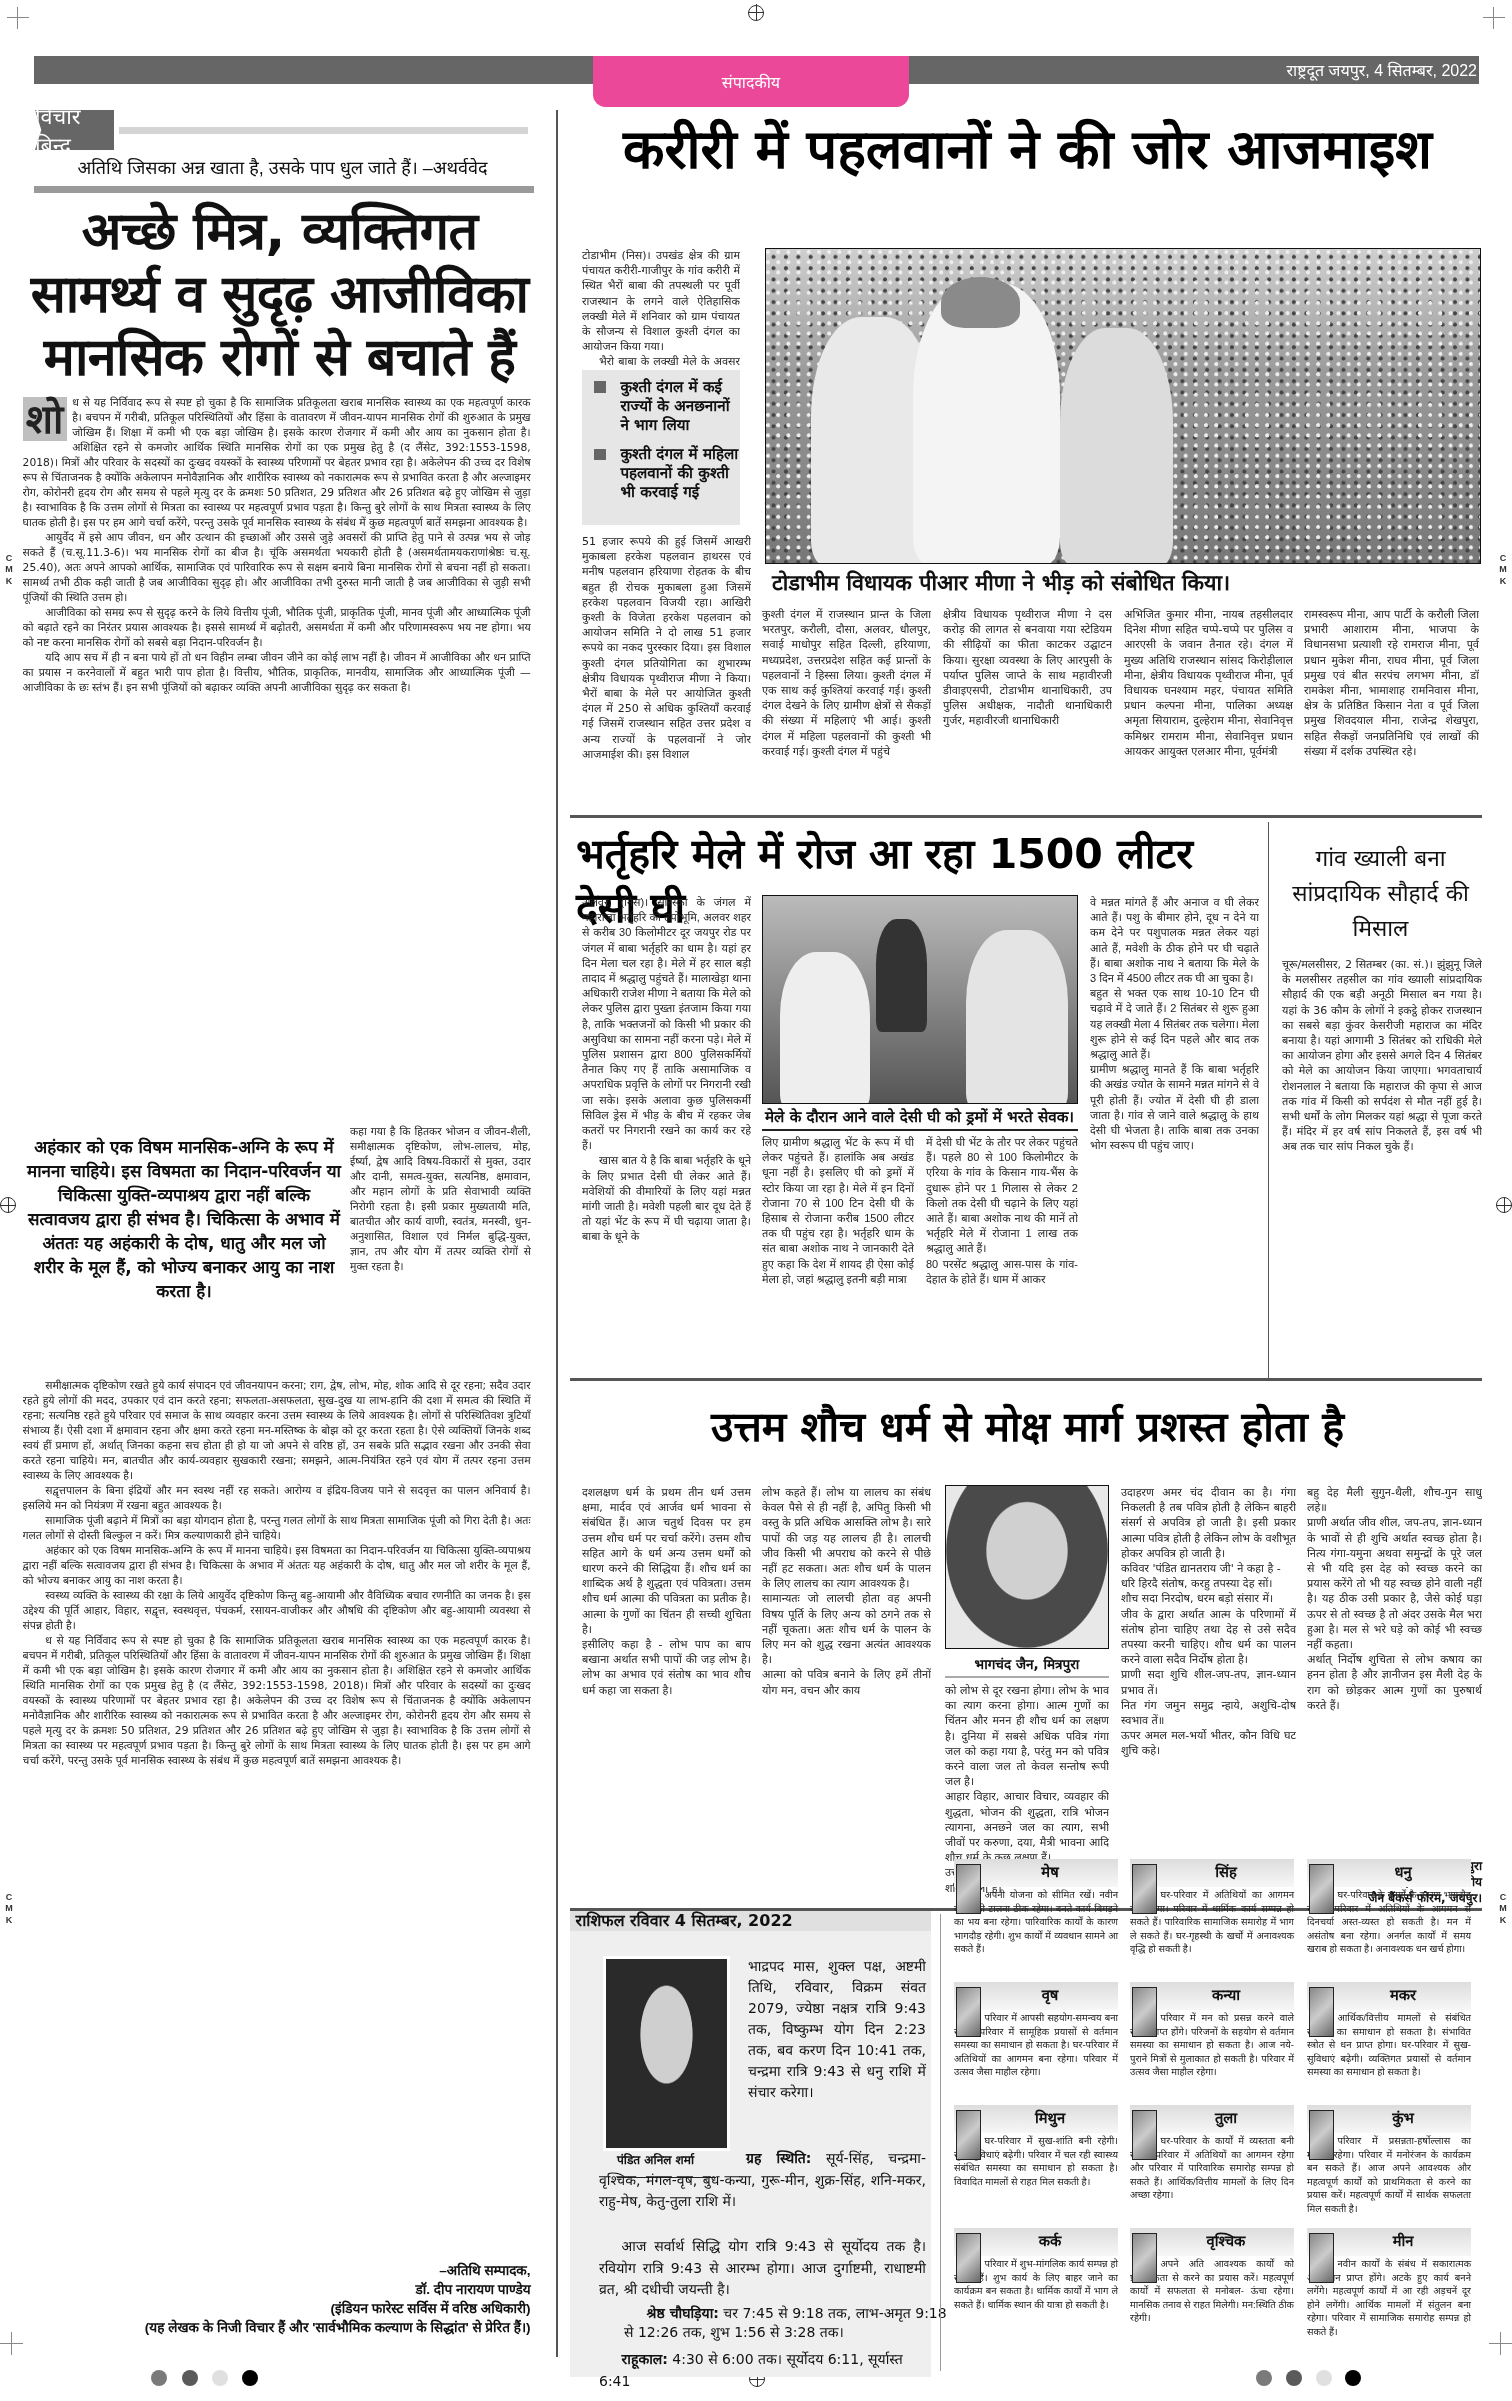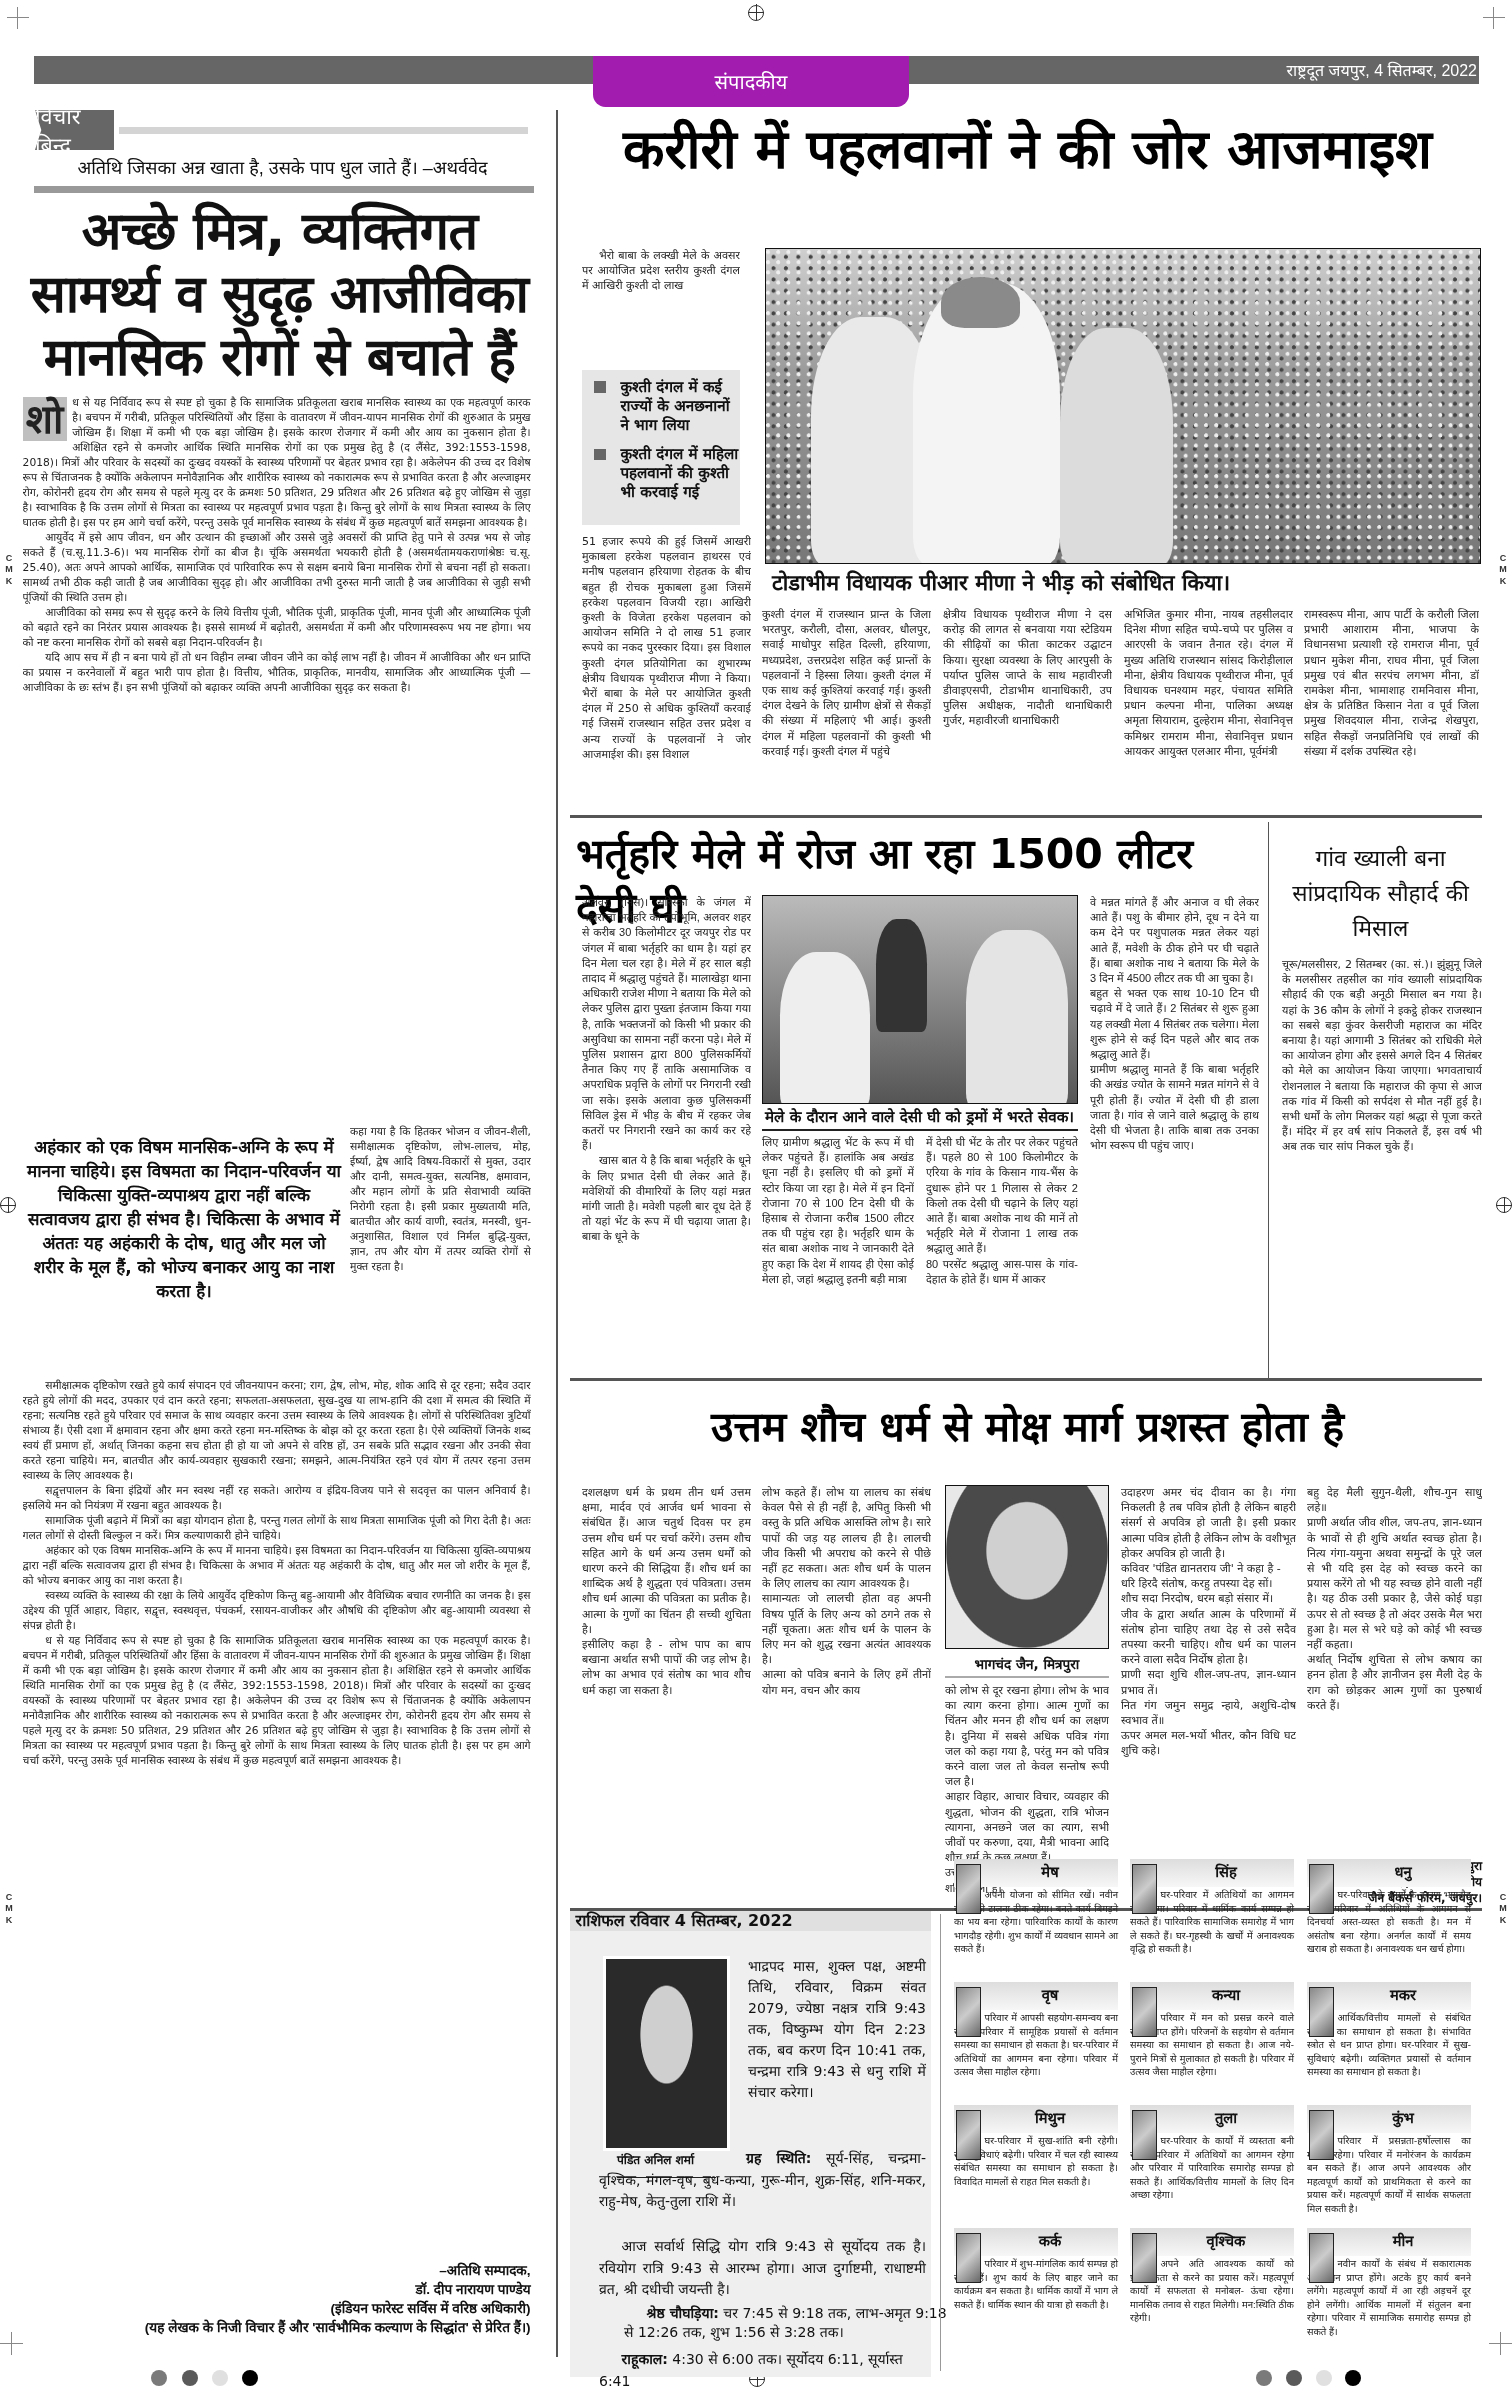--- a/index.html
+++ b/index.html
@@ -16,21 +16,21 @@
   .crop::before { content: ""; position: absolute; left: 10.7px; top: 0; width: 0.6px; height: 22.6px; background: #888; }
   .crop::after { content: ""; position: absolute; top: 10.7px; left: 0; width: 22.6px; height: 0.6px; background: #888; }
   .regmark { position: absolute; width: 16px; height: 16px; border: 1.1px solid #333; border-radius: 50%; }
   .regmark::before { content: ""; position: absolute; left: 6.8px; top: -1.1px; width: 1.1px; height: 16px; background: #333; }
   .regmark::after { content: ""; position: absolute; top: 6.8px; left: -1.1px; height: 1.1px; width: 16px; background: #333; }
   .dot { position: absolute; width: 16px; height: 16px; border-radius: 50%; }
   .cmk { position: absolute; font-size: 9px; font-weight: bold; color: #333; line-height: 11.3px; width: 9px; text-align: center; }
 
   
   .topbar { left: 34px; top: 56px; width: 1445px; height: 28px; background: #666; }
-  .topbar-tab { left: 593px; top: 56px; width: 316px; height: 51px; background: #a21caf; border-radius: 0 0 12.4px 12.4px; display: flex; align-items: center; justify-content: center; color: #fff; font-size: 20px; }
+  .topbar-tab { left: 593px; top: 56px; width: 316px; height: 51px; background: #ec4899; border-radius: 0 0 12.4px 12.4px; display: flex; align-items: center; justify-content: center; color: #fff; font-size: 16px; }
   .topbar-date { right: 35px; top: 56px; height: 28px; display: flex; align-items: center; color: #fff; font-size: 16px; }
 
   
   .vb-label { left: 35px; top: 110px; width: 79px; height: 40px; background: #666; color: #fff; font-size: 21.5px; display: flex; align-items: center; justify-content: center; clip-path: polygon(0 0,100% 0,100% 100%,0 100%,8% 50%); }
   .vb-line { left: 119px; top: 127px; width: 409px; height: 6.8px; background: #d4d4d4; }
   .quote { left: 34px; top: 155px; width: 497px; text-align: center; font-size: 18px; }
   .quote-rule { left: 34px; top: 186px; width: 500px; height: 6.8px; background: #999; }
 
   .main-head { left: 22.6px; top: 200px; width: 514px; text-align: center; font-size: 52px; font-weight: bold; line-height: 63px; letter-spacing: -0.6px; }
 
@@ -145,20 +145,21 @@
   <div>डॉ. दीप नारायण पाण्डेय</div>
   <div>(इंडियन फारेस्ट सर्विस में वरिष्ठ अधिकारी)</div>
   <div>(यह लेखक के निजी विचार हैं और 'सार्वभौमिक कल्याण के सिद्धांत' से प्रेरित हैं।)</div>
 </div>
 
 <div class="vdiv" style="left:556px;top:110px;height:2247px"></div>
 
 <div class="abs h1 sans" style="left:570px;top:116px;width:915px;text-align:center;font-size:54px;line-height:68px">करीरी में पहलवानों ने की जोर आजमाइश</div>
 
 <div class="abs art-body sans" style="left:582px;top:248px;width:158px;height:119px;overflow:hidden">
+  <p>टोडाभीम (निस)। उपखंड क्षेत्र की ग्राम पंचायत करीरी-गाजीपुर के गांव करीरी में स्थित भैरों बाबा की तपस्थली पर पूर्वी राजस्थान के लगने वाले ऐतिहासिक लक्खी मेले में शनिवार को ग्राम पंचायत के सौजन्य से विशाल कुश्ती दंगल का आयोजन किया गया।</p>
   <p style="text-indent:17px">भैरो बाबा के लक्खी मेले के अवसर पर आयोजित प्रदेश स्तरीय कुश्ती दंगल में आखिरी कुश्ती दो लाख</p>
 </div>
 
 <div class="abs bullet-box sans">
   <div class="bullet-item">
       <span class="sq"></span>
       <span>कुश्ती दंगल में कई राज्यों के अनछनानों ने भाग लिया</span>
     </div>
   <div class="bullet-item">
       <span class="sq"></span>

